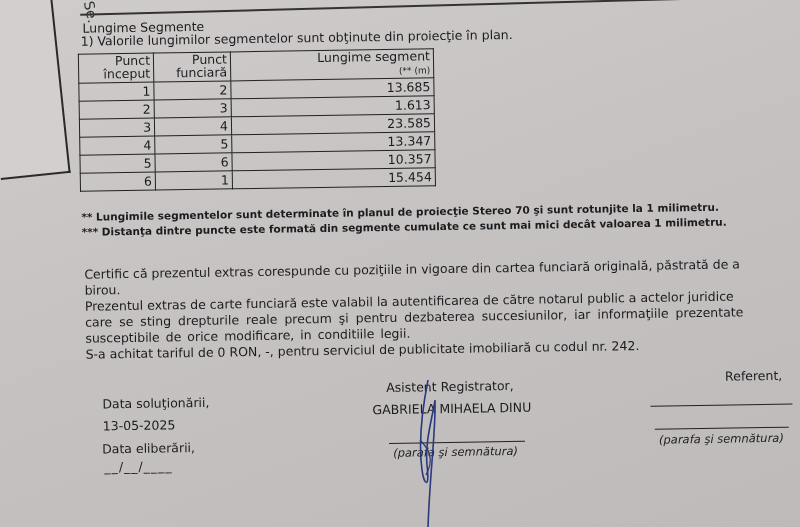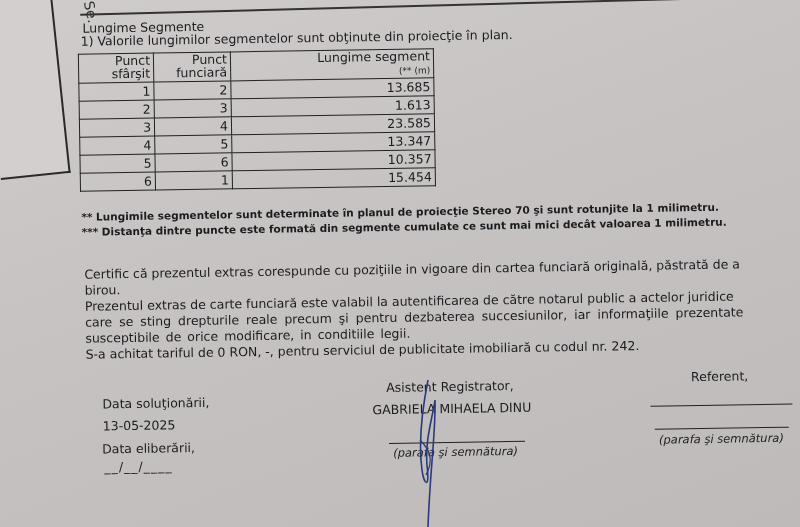--- a/index.html
+++ b/index.html
@@ -57,21 +57,21 @@
 <div class="doc">
   <div class="header-title">Carte Funciară Nr. 203404 Comuna/Oraş/Municipiu: Bucureşti Sectorul 4</div>
   <div class="header-line"></div>
 
   <div class="section-title">Lungime Segmente</div>
   <div class="section-sub">1) Valorile lungimilor segmentelor sunt obţinute din proiecţie în plan.</div>
 
   <table class="seg">
     <thead>
       <tr>
-        <th class="c1"><span>Punct</span><br><span>sfârşit</span></th>
+        <th class="c1"><span>Punct</span><br><span>început</span></th>
         <th class="c2"><span>Punct</span><br><span>funciară</span></th>
         <th class="c3"><span>Lungime segment</span><br><span class="unit">(** (m)</span></th>
       </tr>
     </thead>
     <tbody>
       <tr>
         <td>1</td>
         <td>2</td>
         <td>13.685</td>
       </tr>
@@ -116,21 +116,21 @@
   <div class="sig" style="left:96px; top:398px;">Data soluţionării,</div>
   <div class="sig" style="left:96px; top:420px;">13-05-2025</div>
   <div class="sig" style="left:95px; top:443px;">Data eliberării,</div>
   <div class="sig" style="left:97px; top:461px; letter-spacing:1px;">__/__/____</div>
 
   <div class="sig" style="left:380px; top:386px;">Asistent Registrator,</div>
   <div class="sig" style="left:366px; top:408px;">GABRIELA MIHAELA DINU</div>
   <div class="sig-line" style="left:382px; top:449px; width:136px;"></div>
   <div class="sig italic" style="left:386px; top:452px;">(parafa şi semnătura)</div>
 
-  <div class="sig" style="left:685px; top:380px;">Referent,</div>
+  <div class="sig" style="left:719px; top:380px;">Referent,</div>
   <div class="sig-line" style="left:644px; top:416px; width:142px;"></div>
   <div class="sig-line" style="left:648px; top:439px; width:134px;"></div>
   <div class="sig italic" style="left:652px; top:443px;">(parafa şi semnătura)</div>
 </div>
 
 <svg class="signature-svg" width="60" height="150" viewBox="0 0 60 150">
   <path d="M28 0 C22 30, 18 60, 22 90 C24 105, 30 110, 27 85 C25 60, 32 40, 35 20 C36 50, 30 90, 28 147" stroke="#2b3a7a" stroke-width="1.6" fill="none"></path>
   <path d="M20 60 C30 70, 34 80, 26 95" stroke="#2b3a7a" stroke-width="1.2" fill="none"></path>
 </svg>
 

